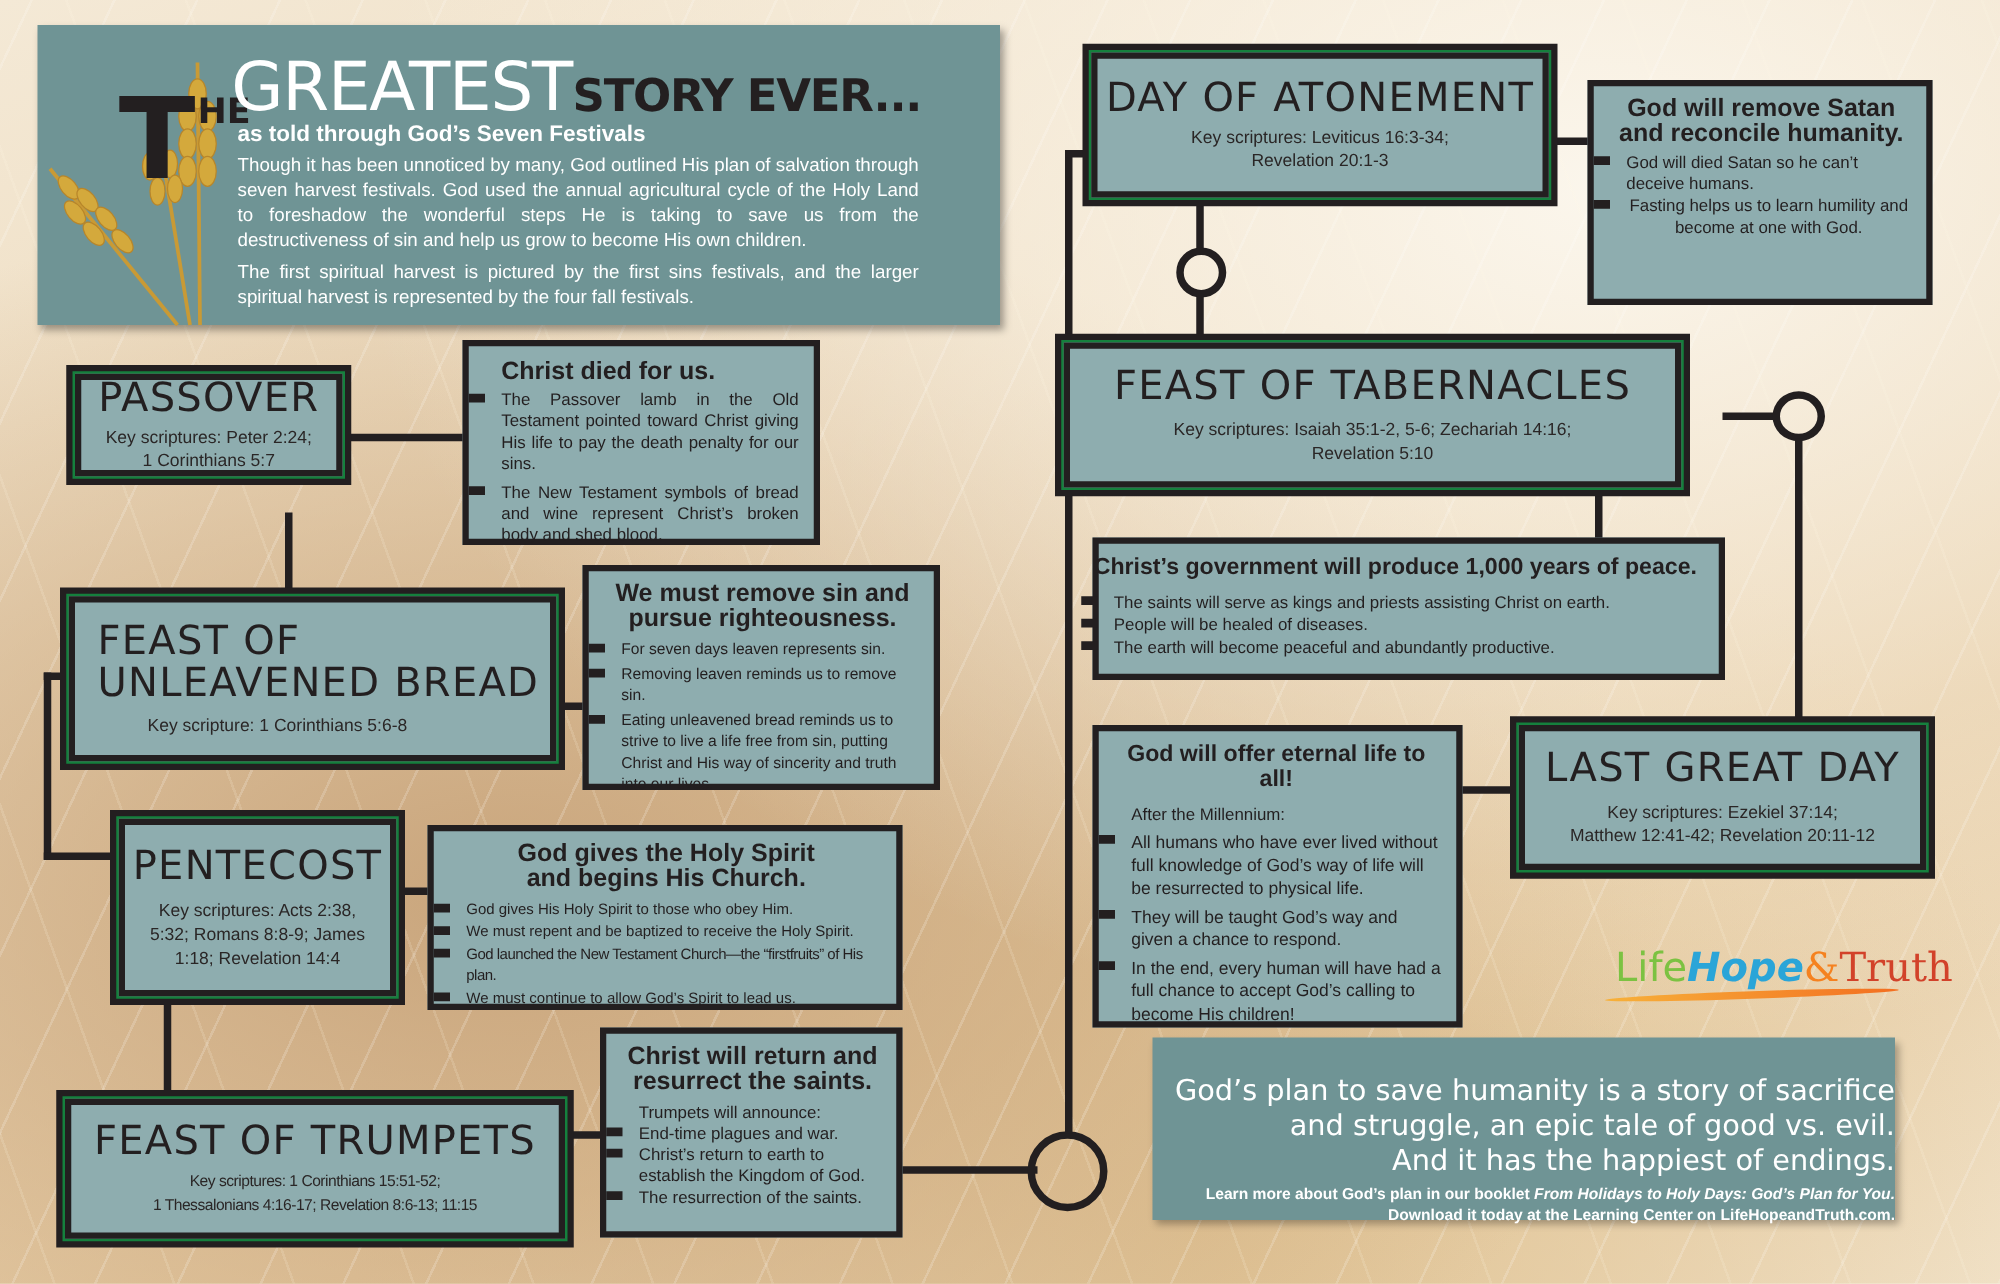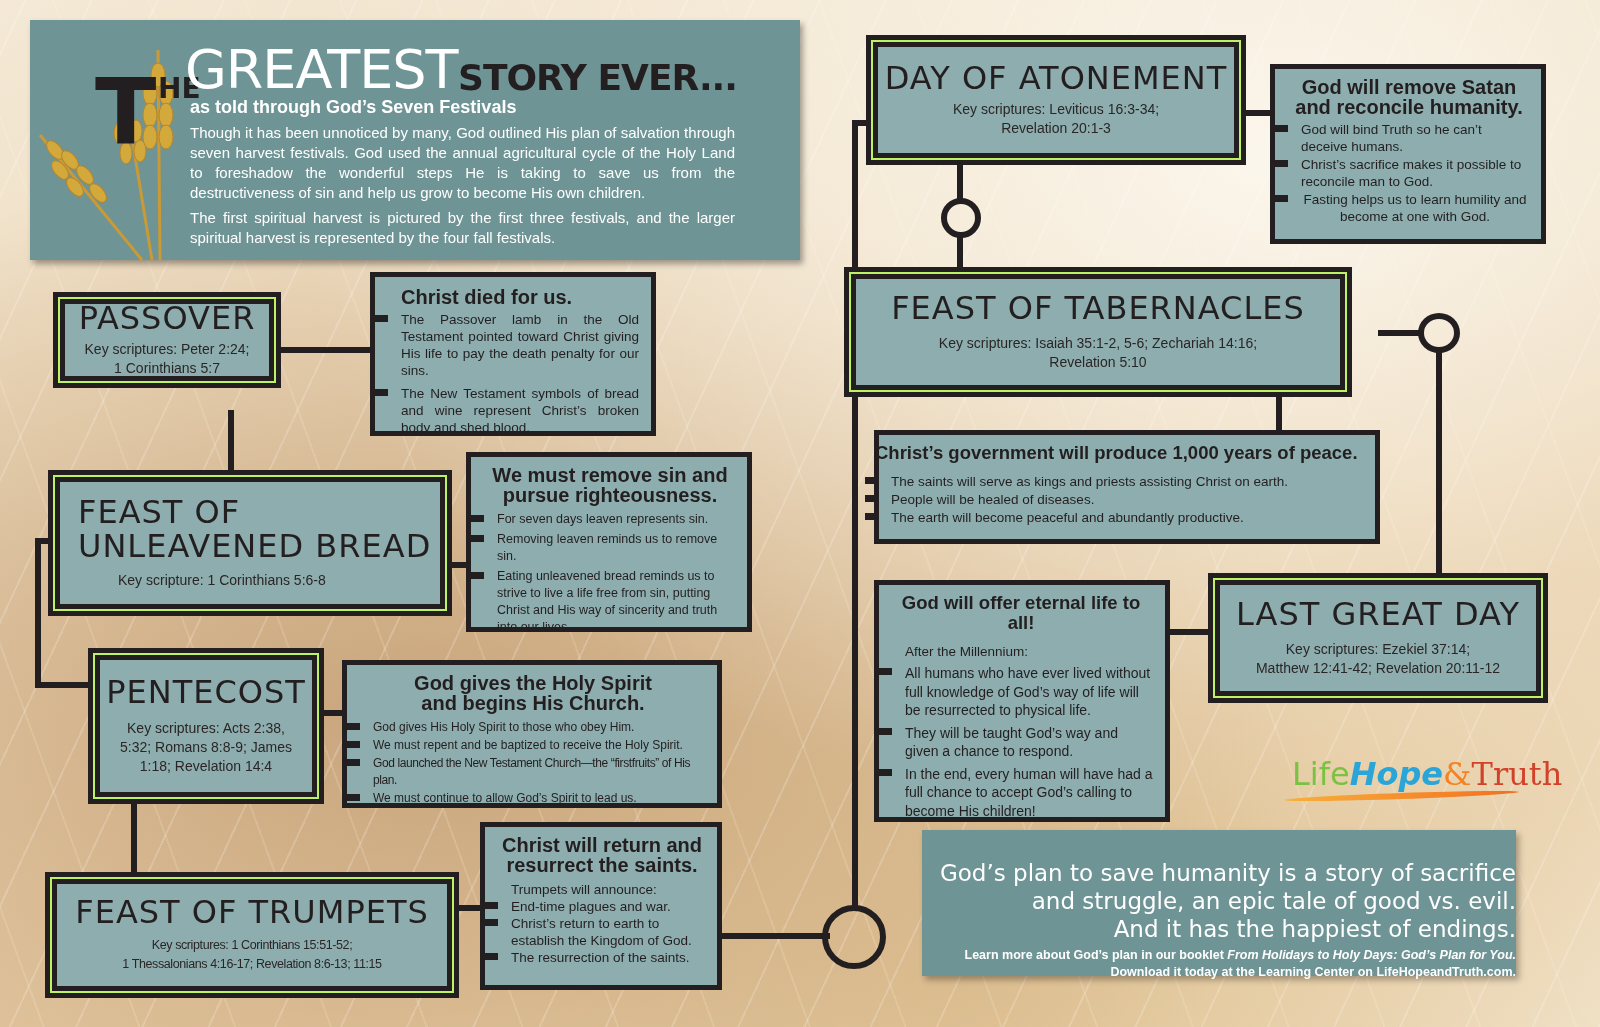--- a/index.html
+++ b/index.html
@@ -24,21 +24,21 @@
   .circle { position: absolute; border: 6px solid #231f20; border-radius: 50%; background: transparent; }
 
   
   .fest {
     position: absolute;
     background: #231f20;
     padding: 5px;
   }
   .fest .mid {
     width: 100%; height: 100%;
-    background: #bef264;
+    background: #15803d;
     padding: 2px;
   }
   .fest .inner {
     width: 100%; height: 100%;
     border: 5px solid #231f20;
     background: #8eadaf;
     display: flex; flex-direction: column; align-items: center; justify-content: center;
     text-align: center;
   }
   .fest h2 {
@@ -158,21 +158,21 @@
         <ellipse cx="68" cy="158" rx="6" ry="11" transform="rotate(-40 68 158)"></ellipse>
     </g>
   </svg>
   <div class="bigT">T</div>
   <div class="he">HE</div>
   <div class="greatest">GREATEST</div>
   <div class="story">STORY EVER...</div>
   <div class="subtitle">as told through God’s Seven Festivals</div>
   <div class="intro">
     <p>Though it has been unnoticed by many, God outlined His plan of salvation through seven harvest festivals. God used the annual agricultural cycle of the Holy Land to foreshadow the wonderful steps He is taking to save us from the destructiveness of sin and help us grow to become His own children.</p>
-    <p>The first spiritual harvest is pictured by the first three festivals, and the larger spiritual harvest is represented by the four fall festivals.</p>
+    <p>The first spiritual harvest is pictured by the first sins festivals, and the larger spiritual harvest is represented by the four fall festivals.</p>
   </div>
 </div>
 
 <div class="fest" style="left:53px;top:292px;width:228px;height:96px;">
   <div class="mid">
       <div class="inner">
     <h2 style="font-size:32px;margin-bottom:4px;">PASSOVER</h2>
     <div class="scr">Key scriptures: Peter 2:24;</div>
     <div class="scr">1 Corinthians 5:7</div>
   </div>
@@ -252,22 +252,21 @@
     <h2 style="font-size:32px;margin-bottom:4px;">DAY OF ATONEMENT</h2>
     <div class="scr">Key scriptures: Leviticus 16:3-34;</div>
     <div class="scr">Revelation 20:1-3</div>
   </div>
     </div>
 </div>
 <div class="info" style="left:1270px;top:64px;width:276px;height:180px;">
   <h3>God will remove Satan</h3>
   <h3>and reconcile humanity.</h3>
   <ul style="margin-top:4px;">
-    <li style="margin-bottom:1px;">God will bind Truth so he can’t deceive humans.</li>
-    <li style="margin-bottom:1px;">Christ’s sacrifice makes it possible to reconcile man to God.</li>
+    <li style="margin-bottom:1px;">God will died Satan so he can’t deceive humans.</li>
     <li style="margin-bottom:1px;text-align:center;">Fasting helps us to learn humility and become at one with God.</li>
   </ul>
 </div>
 
 <div class="fest" style="left:844px;top:267px;width:508px;height:130px;">
   <div class="mid">
       <div class="inner">
     <h2 style="font-size:32px;margin-bottom:8px;">FEAST OF TABERNACLES</h2>
     <div class="scr">Key scriptures: Isaiah 35:1-2, 5-6; Zechariah 14:16;</div>
     <div class="scr">Revelation 5:10</div>

